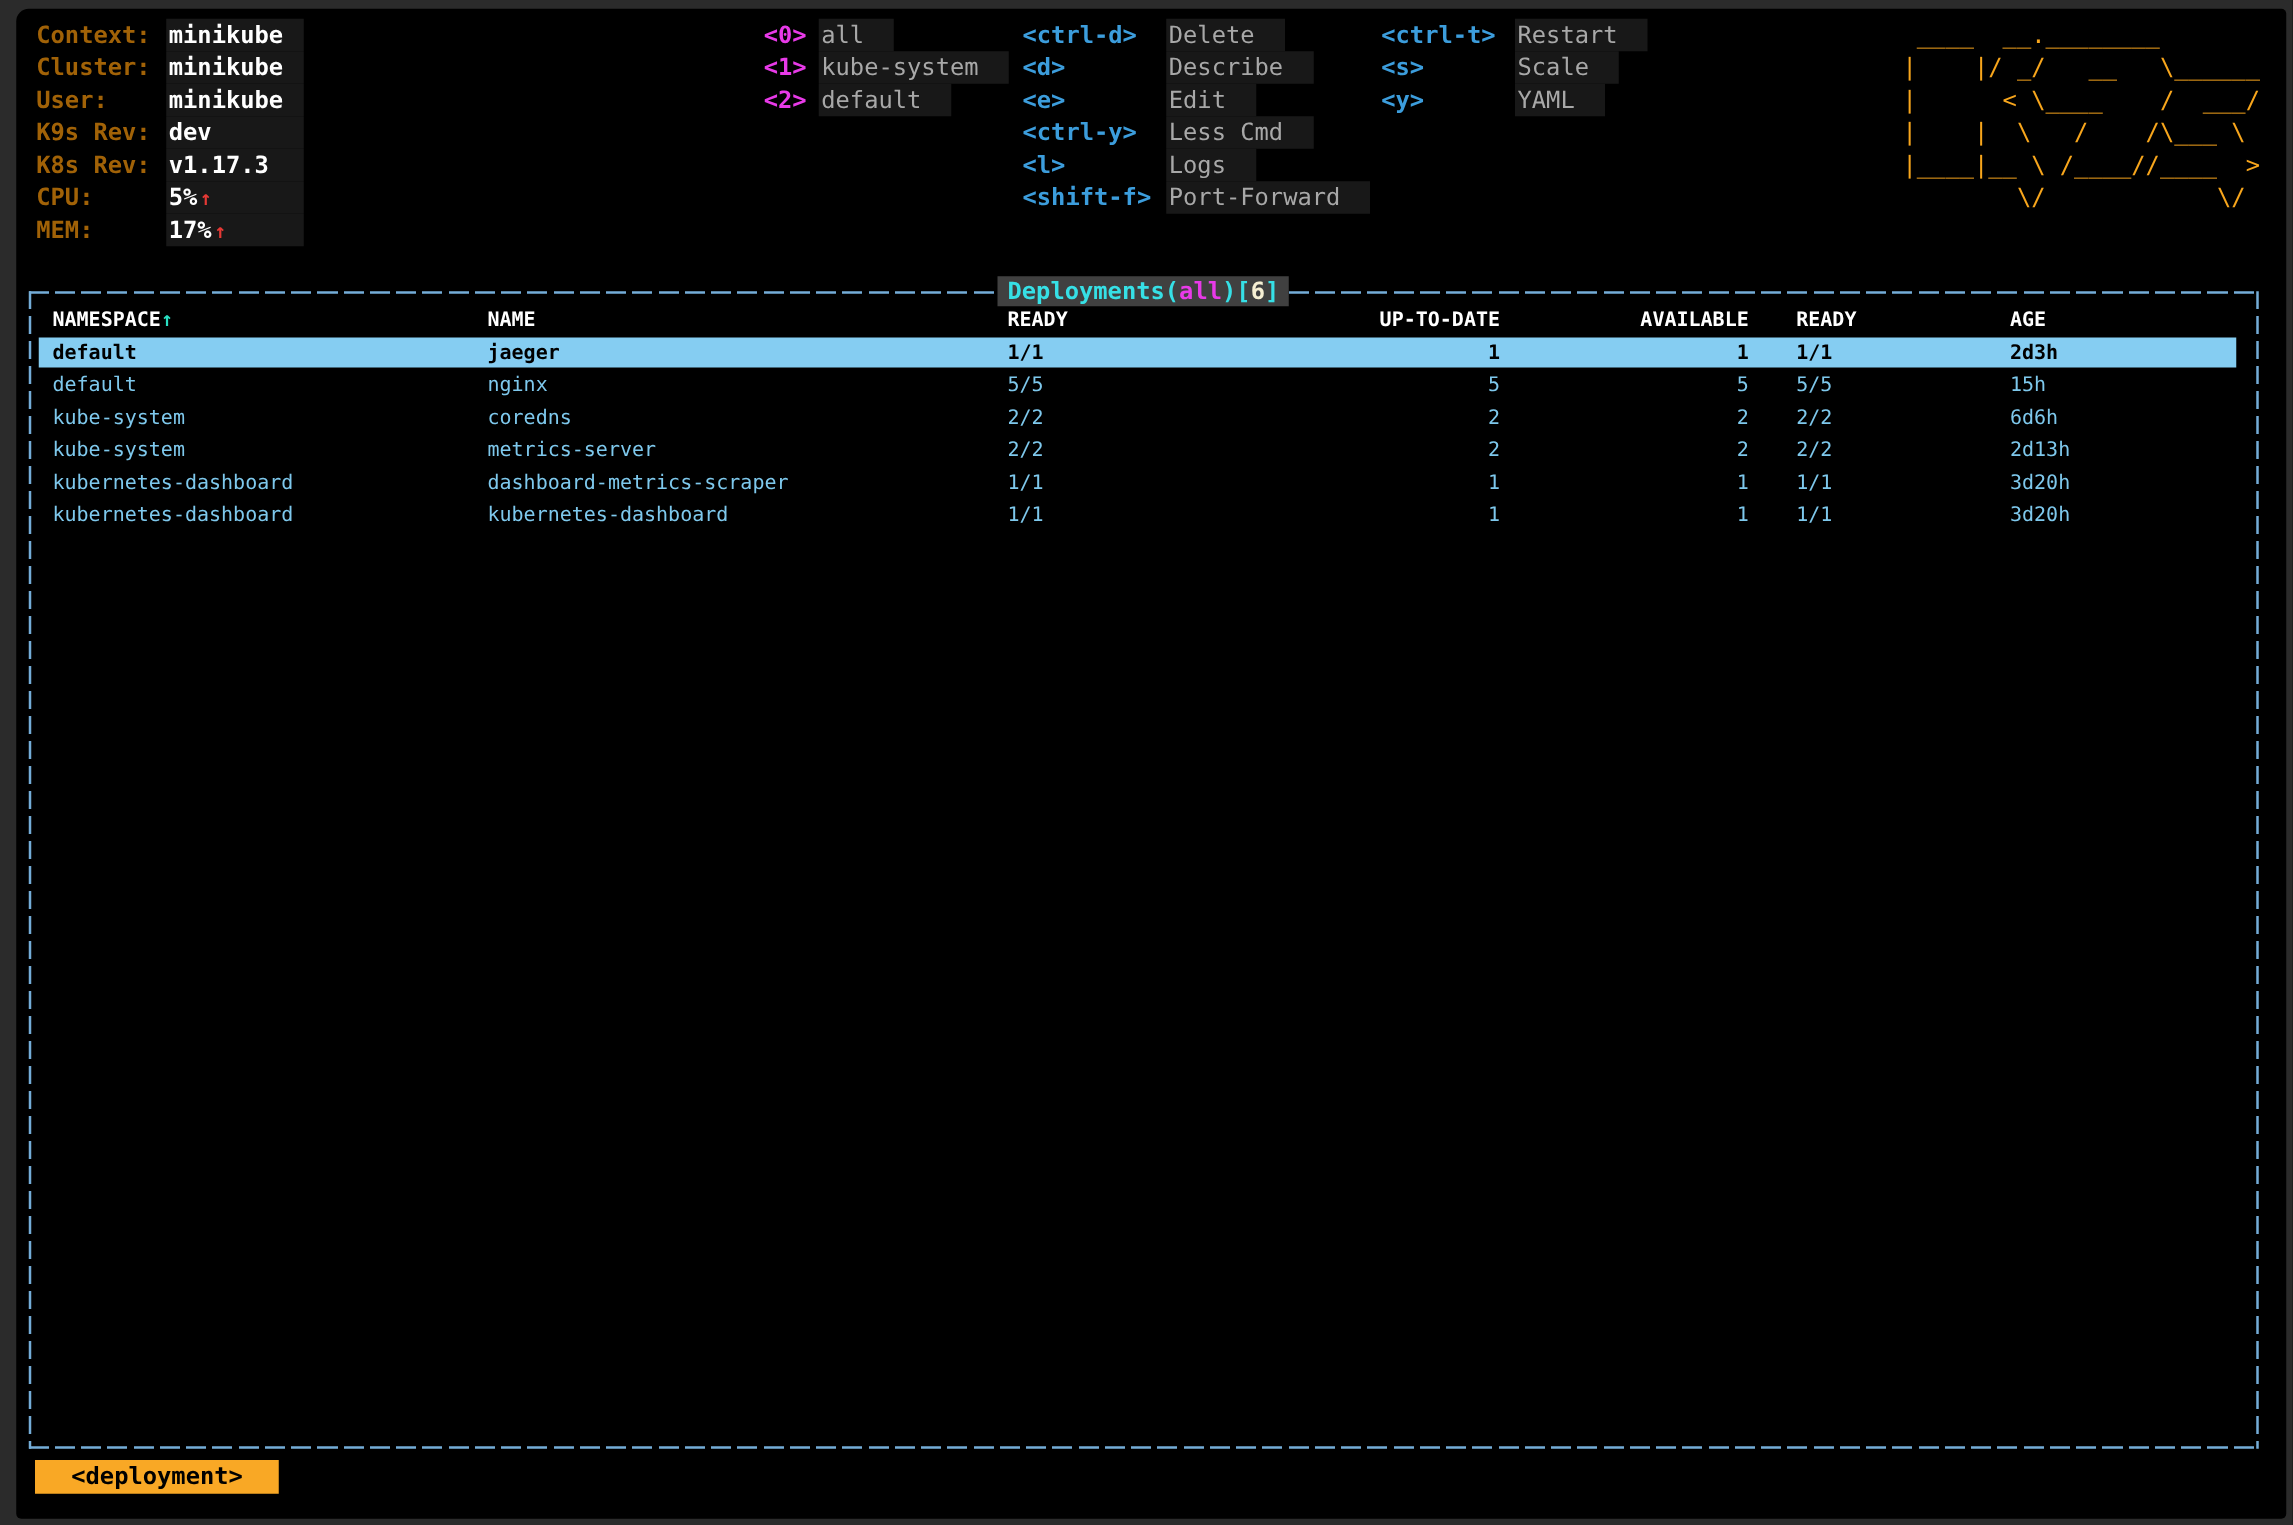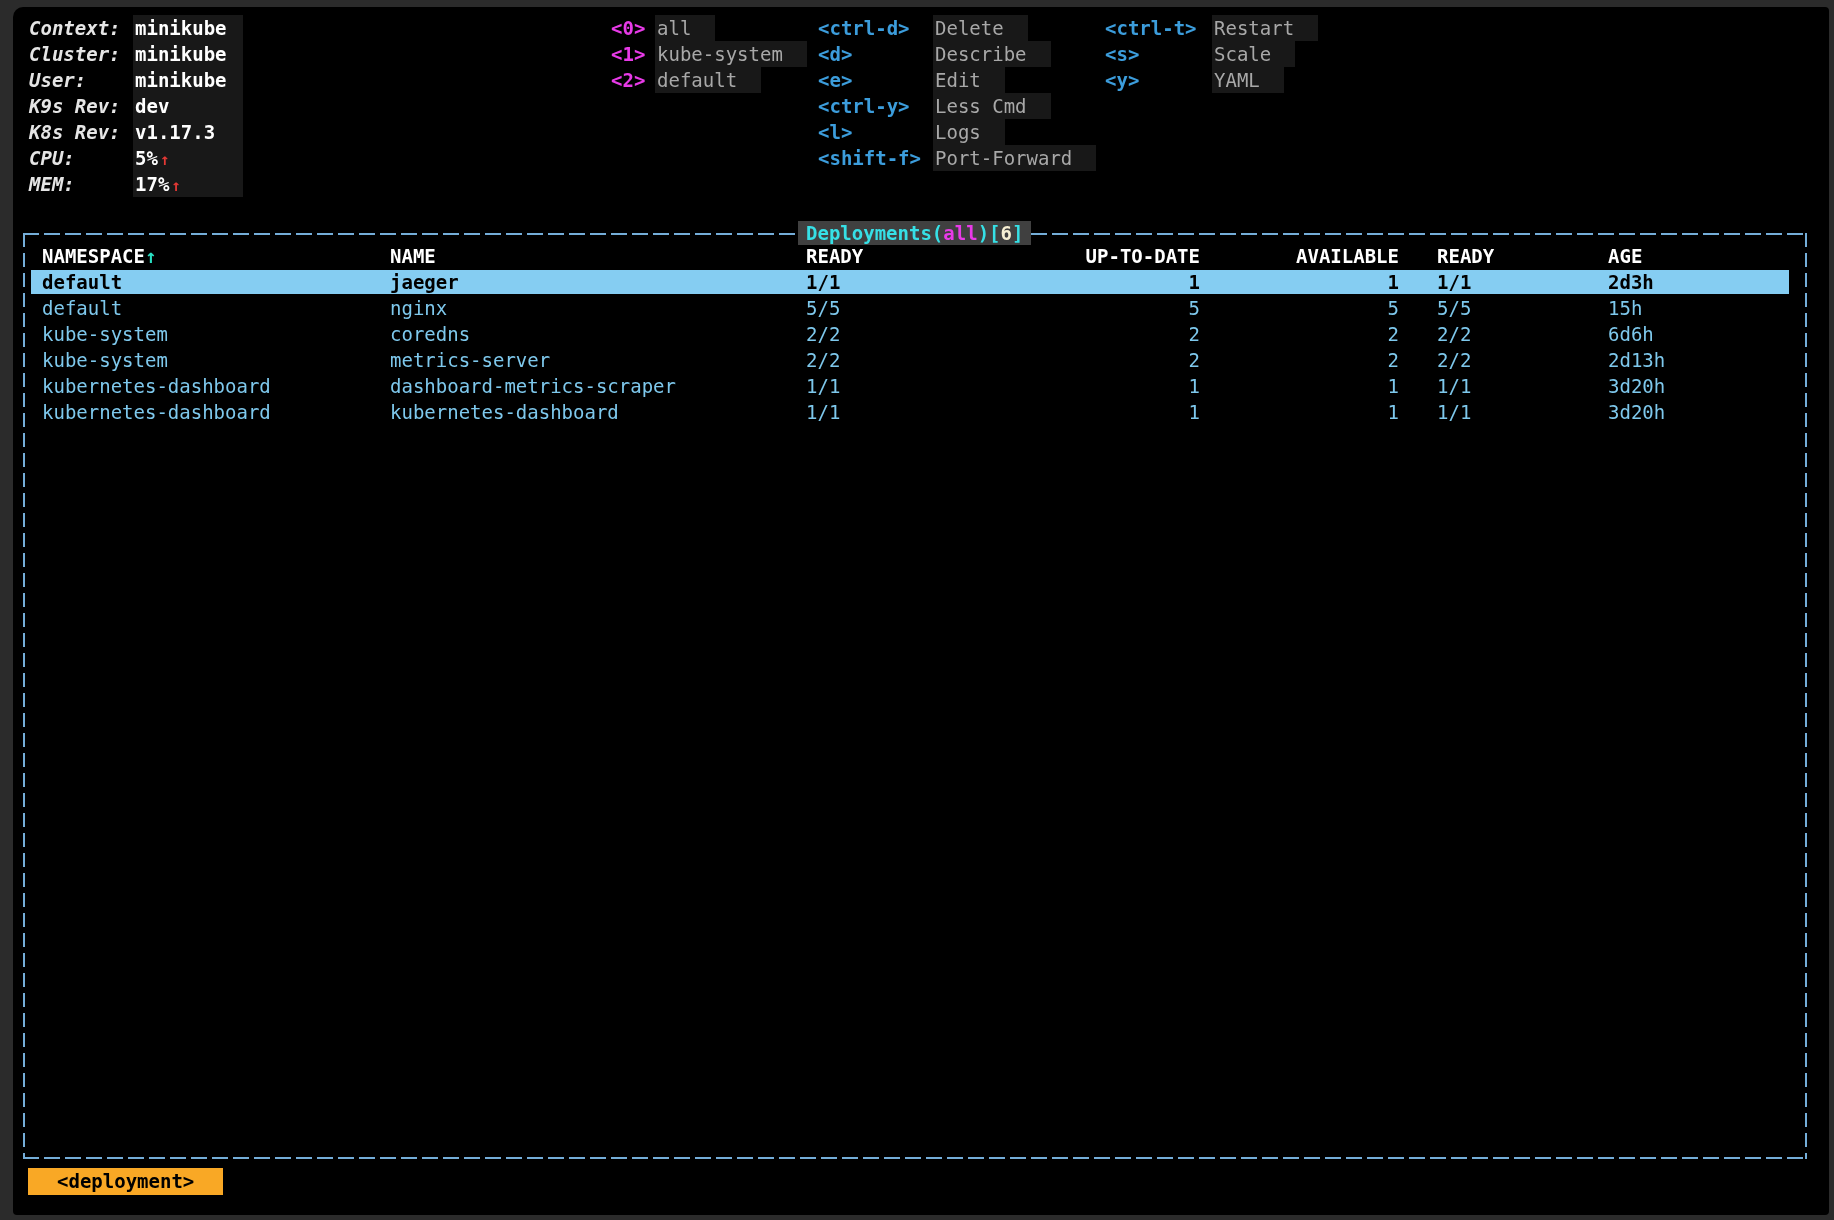--- a/index.html
+++ b/index.html
@@ -7,21 +7,21 @@
   body { font-family:"DejaVu Sans Mono","Liberation Mono",monospace; position:relative; }
 
   .terminal {
     position:absolute; left:13px; top:7px; width:1816px; height:1208px;
     background:#000; border-radius:10px 4px 4px 4px;
   }
 
   
   .cluster-info { position:absolute; left:16px; top:8px; }
   .info-row { display:flex; height:26px; line-height:26px; font-size:19px; font-weight:bold; white-space:pre; }
-  .info-label { color:#e5e5e5; width:104px;font-style:italic; }
+  .info-label { color:#a16207; width:104px; }
   .info-value { color:#ffffff; background:#181818; padding:0 16px 0 2px; min-width:110px; }
   .trend { color:#e53935; font-size:16px; margin-left:2px; }
 
   
   .menu { position:absolute; top:8px; }
   .menu-row { display:flex; height:26px; line-height:26px; font-size:19px; white-space:pre; }
   .menu-key { font-weight:bold; }
   .menu-label { color:#a8a8a8; background:#181818; padding:0 24px 0 2px; }
   .ns-menu { left:598px; }
   .ns-menu .menu-key { color:#e83ae8; width:44px; }
@@ -47,21 +47,21 @@
 
   .table-title {
     position:absolute; top:-12px; left:775px; background:#404040; padding:0 8px;
     font-size:19px; font-weight:bold; line-height:24px; white-space:pre;
   }
   .t-res, .t-punct { color:#36e0e6; }
   .t-scope { color:#e83ae8; }
   .t-count { color:#f6efd3; }
 
   .tbody { position:absolute; left:2px; right:2px; top:10px; }
-  .trow { position:relative; height:26px; font-size:19px; line-height:26px; color:#7ec8ec; }
+  .trow { position:relative; height:26px; font-size:16px; line-height:26px; color:#7ec8ec; }
   .cell { position:absolute; white-space:pre; z-index:2; }
   .c-ns     { left:17px; }
   .c-name   { left:365px; }
   .c-ready  { left:781px; }
   .c-utd    { left:1020px; width:155px; text-align:right; }
   .c-avail  { left:1220px; width:154px; text-align:right; }
   .c-ready2 { left:1412px; }
   .c-age    { left:1583px; }
   .theader .cell { color:#ffffff; font-weight:bold; }
   .sort-arrow { color:#29dfc2; }
@@ -163,20 +163,26 @@
     <div class="menu-row">
       <span class="menu-key">&lt;l&gt;</span>
       <span class="menu-label">Logs</span>
     </div>
     <div class="menu-row">
       <span class="menu-key">&lt;shift-f&gt;</span>
       <span class="menu-label">Port-Forward</span>
     </div>
   </div>
 
+  <pre class="logo"> ____  __.________       
+|    |/ _/   __   \______
+|      &lt; \____    /  ___/
+|    |  \   /    /\___ \ 
+|____|__ \ /____//____  &gt;
+        \/            \/ </pre>
 
   <div class="table-box">
     <div class="b-top"></div>
     <div class="b-bottom"></div>
     <div class="b-left"></div>
     <div class="b-right"></div>
 
     <div class="table-title"><span class="t-res">Deployments</span><span class="t-punct">(</span><span class="t-scope">all</span><span class="t-punct">)</span><span class="t-punct">[</span><span class="t-count">6</span><span class="t-punct">]</span></div>
 
     <div class="tbody">

